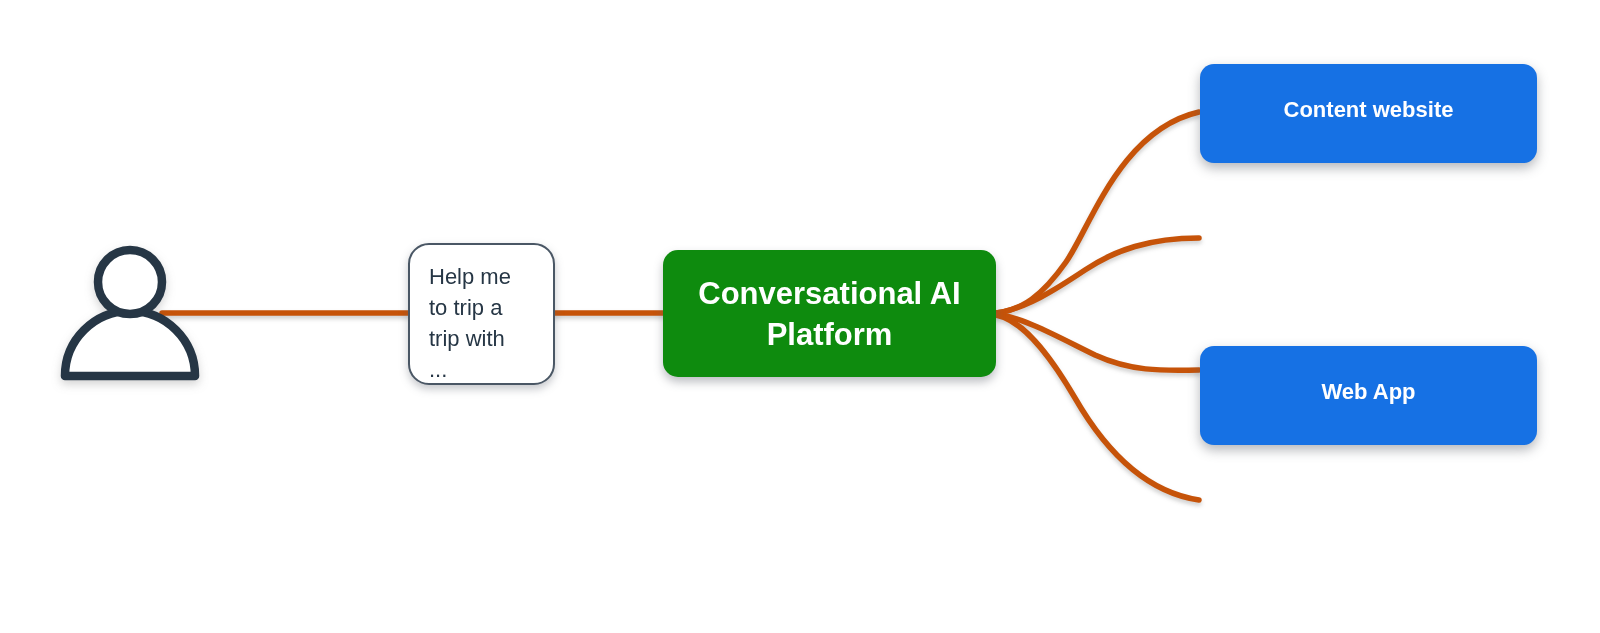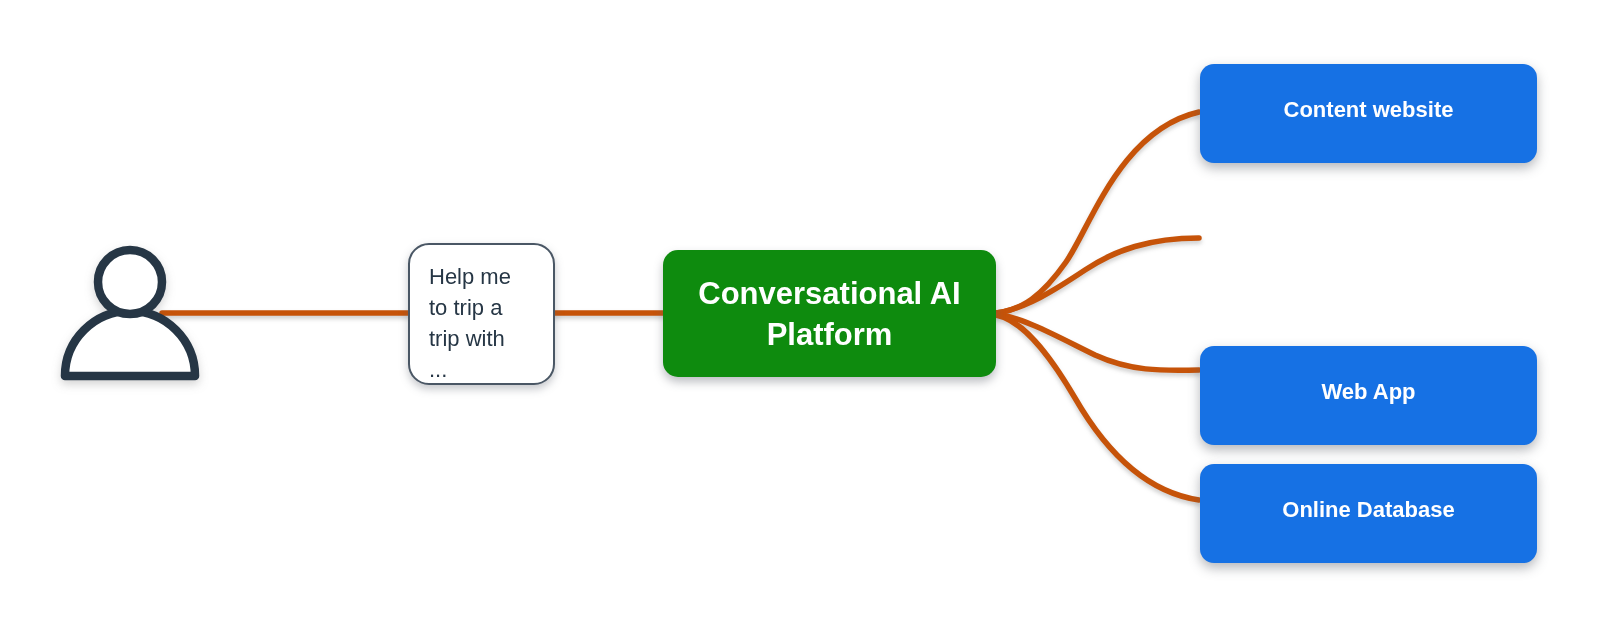--- a/index.html
+++ b/index.html
@@ -112,17 +112,14 @@
   <div class="platform">
     <span>Conversational AI Platform</span>
   </div>
 
   <div class="channel ch-1">
     <span>Content website</span>
   </div>
   <div class="channel ch-3">
     <span>Web App</span>
   </div>
-  <div class="channel ch-4">
-    <span>Online Database</span>
-  </div>
 
 </div>
 
 </body></html>

